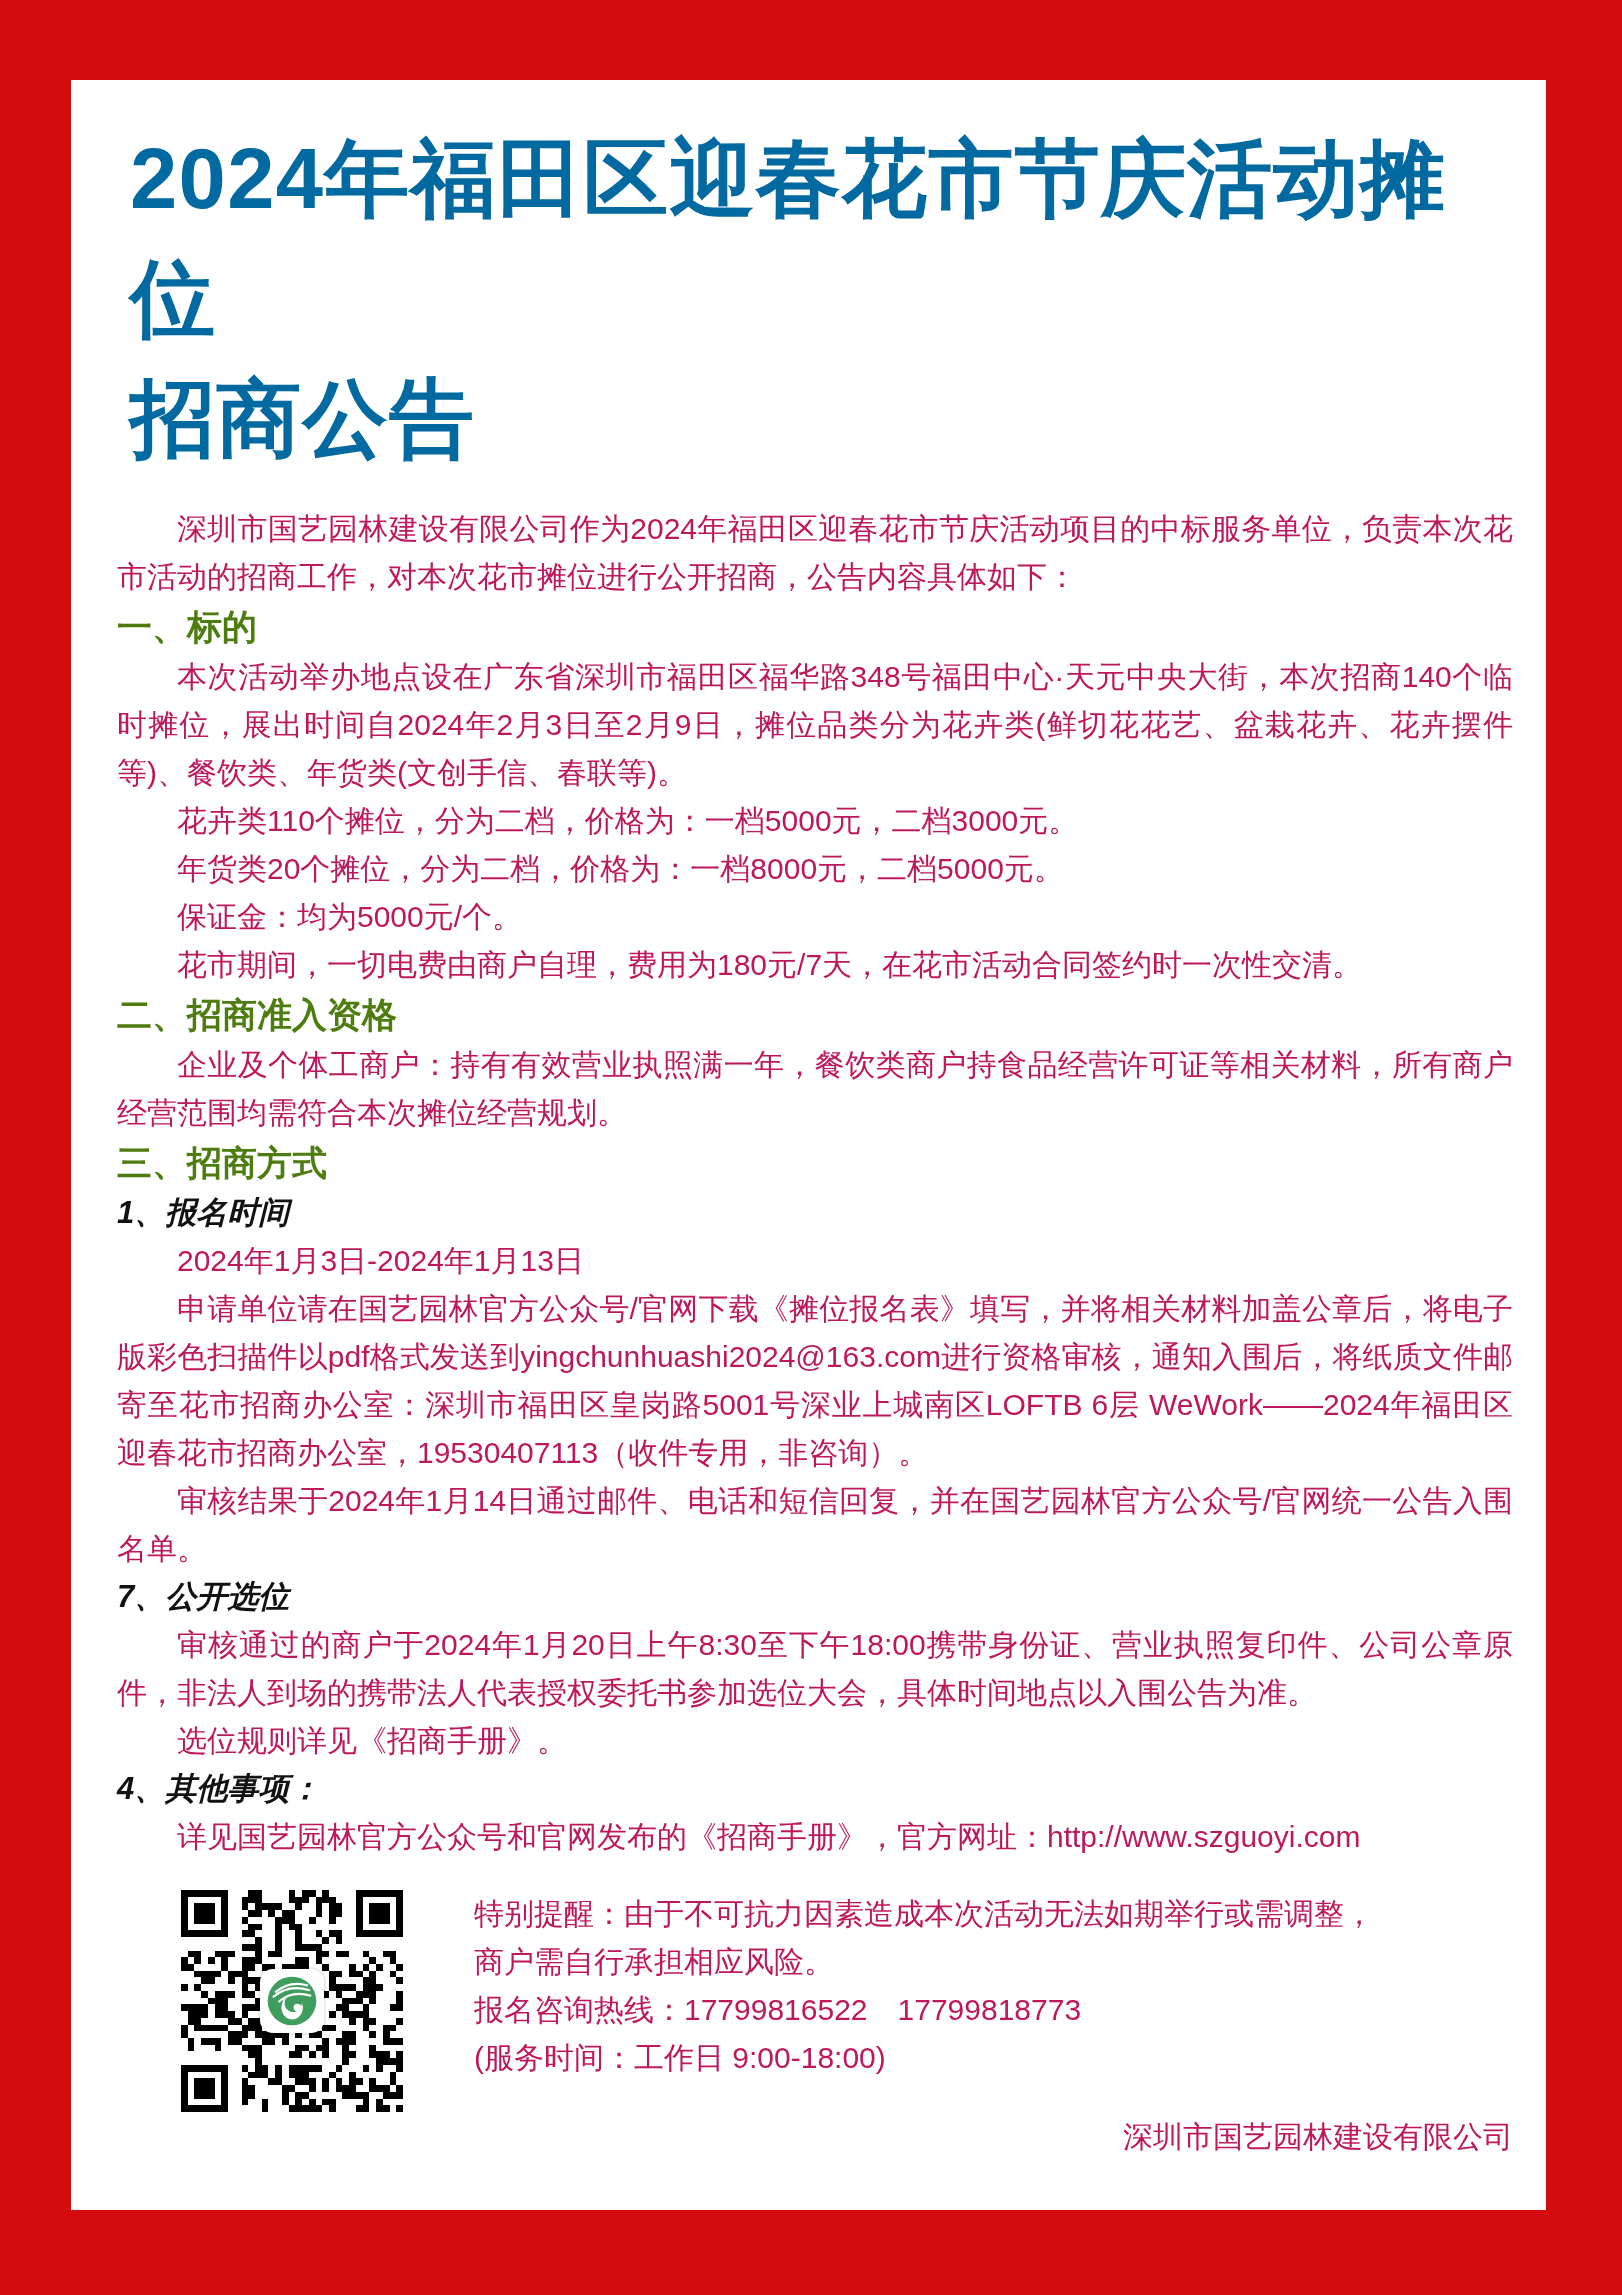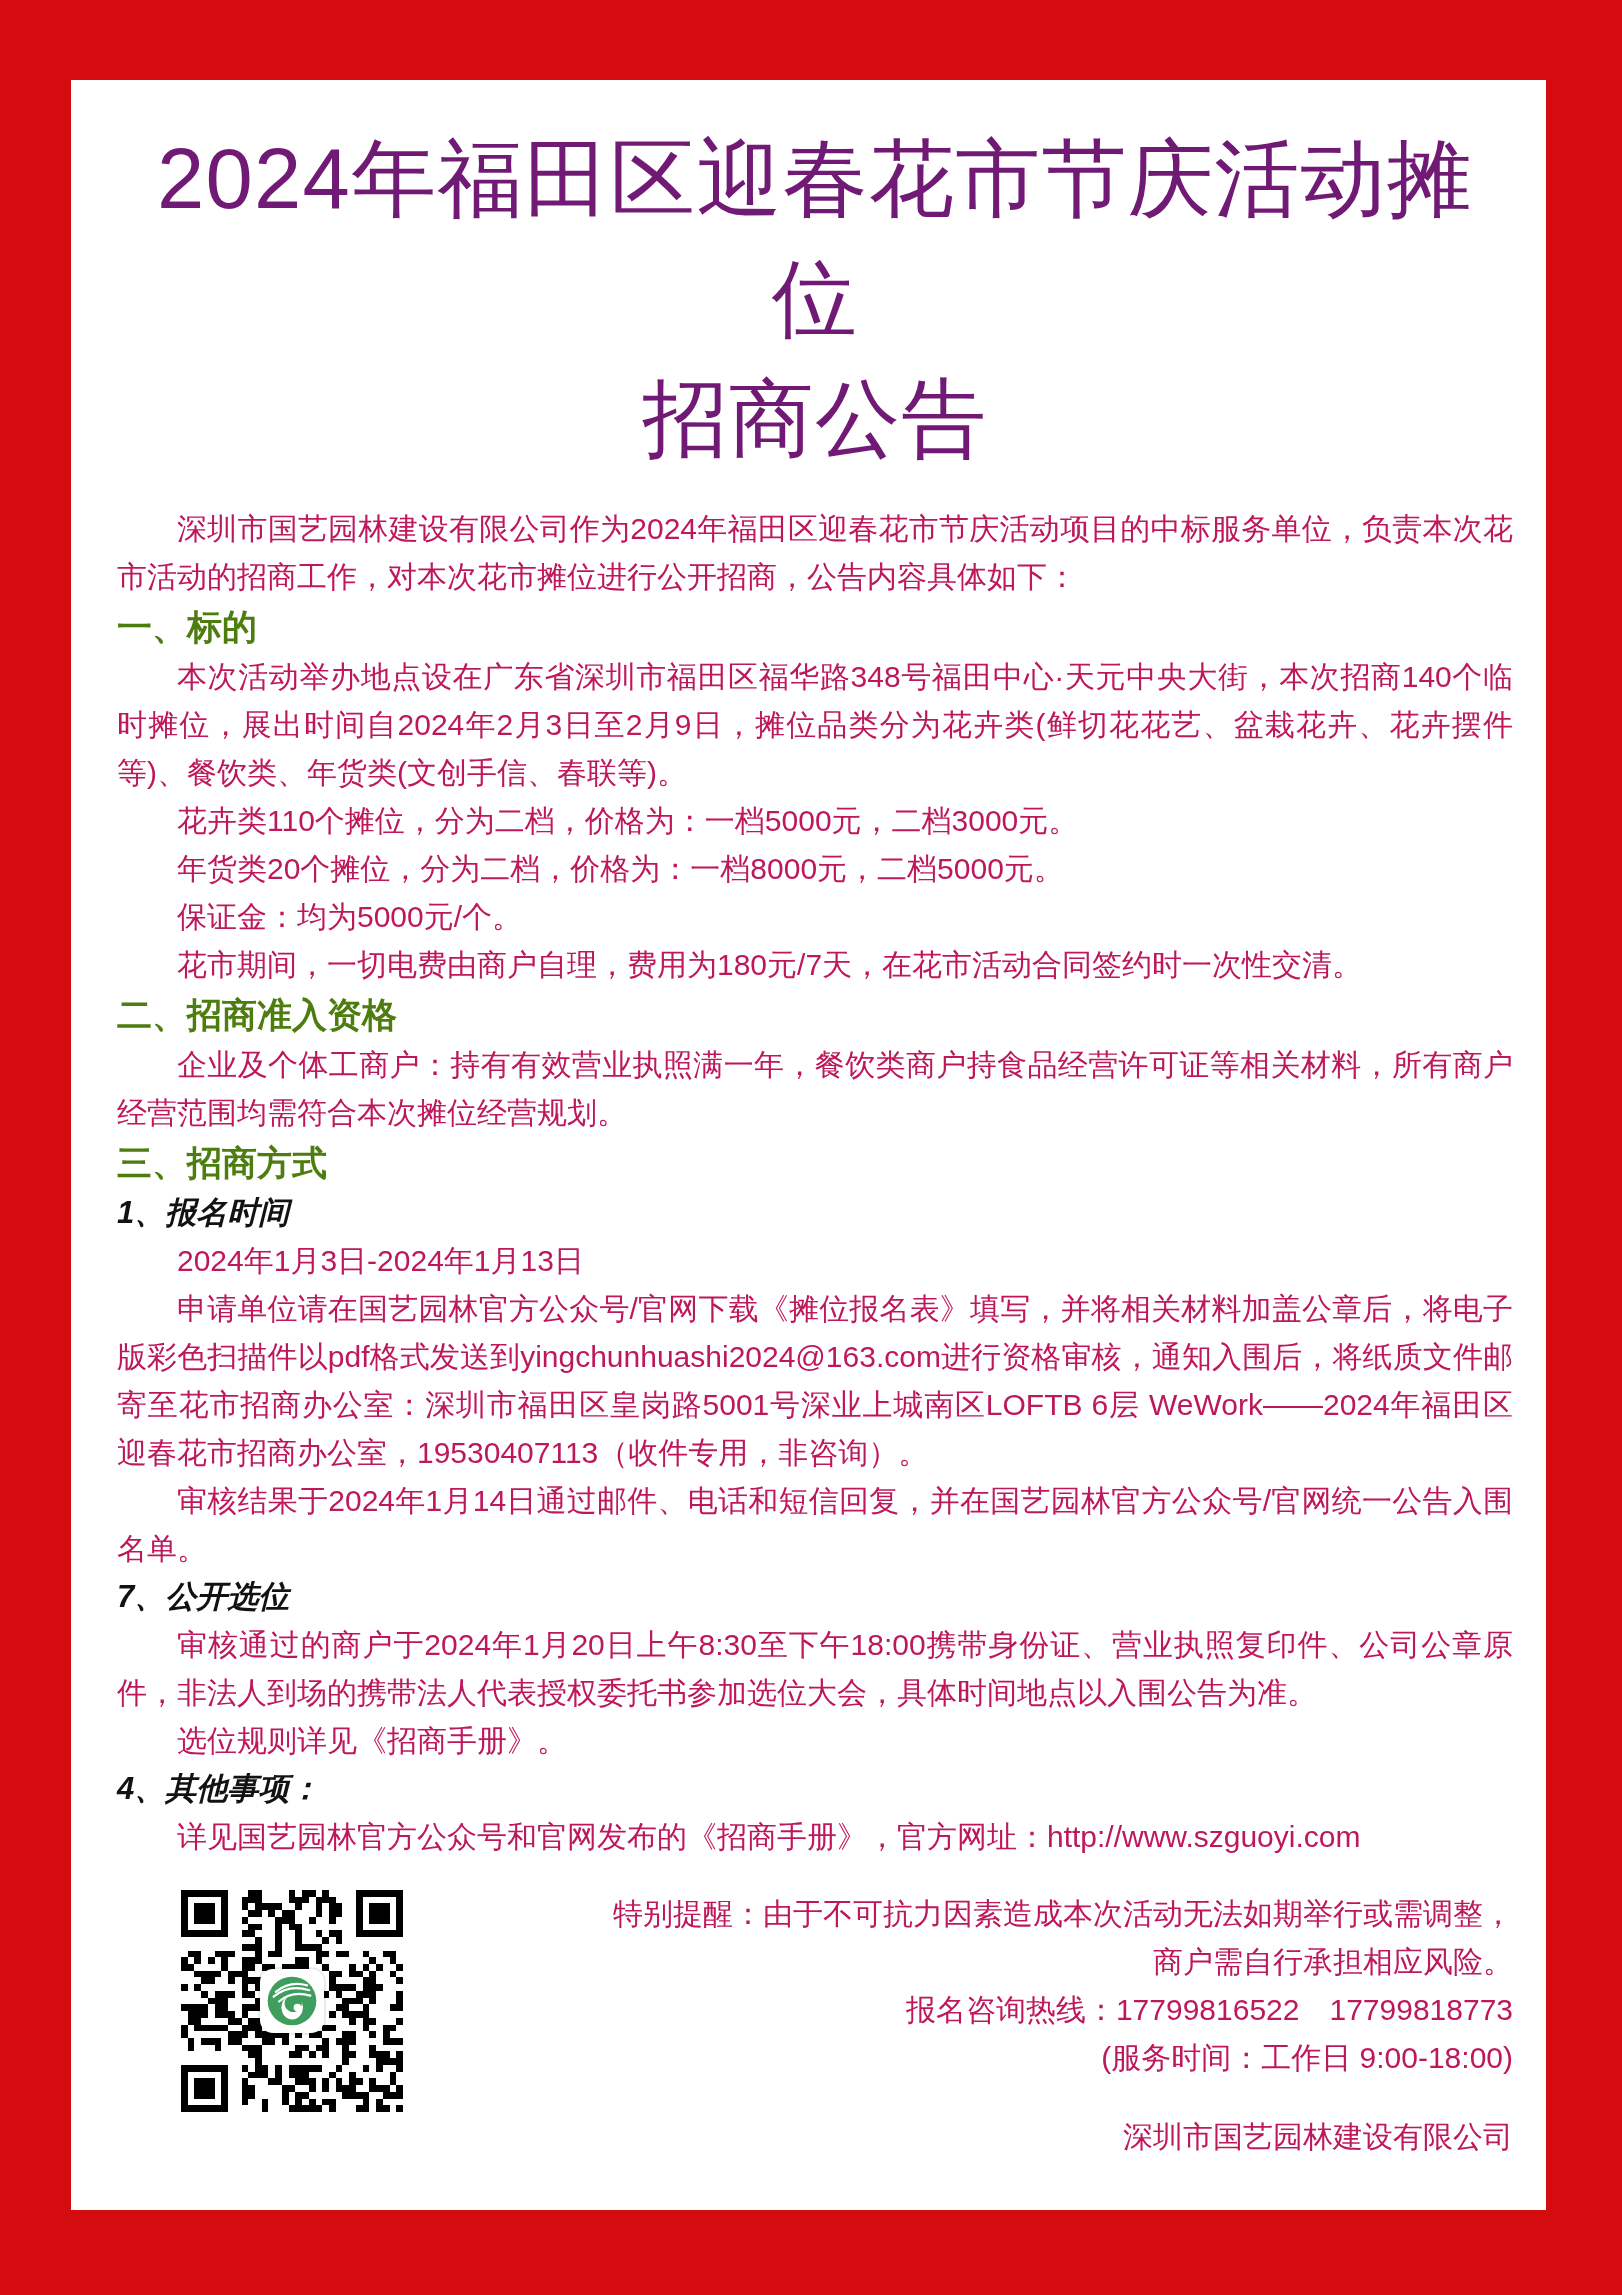--- a/index.html
+++ b/index.html
@@ -9,23 +9,22 @@
     background:#fff;
   }
   .page{position:relative;width:1623px;height:2295px;background:#d40c10;}
   .sheet{
     position:absolute;left:71px;top:80px;width:1475px;height:2130px;
     background:#ffffff;box-sizing:border-box;padding:0 33px 0 46px;
     overflow:hidden;color:#121212;
   }
   .title{
     margin:39px 13px 26px;
-    text-align:center;
-    font-size:85px;line-height:120px;font-weight:400;
-    color:#701a75;letter-spacing:1.3px;
+    font-size:85px;line-height:120px;font-weight:700;
+    color:#0369a1;letter-spacing:1.3px;
   }
   .h2{font-size:35px;line-height:52px;font-weight:800;margin:0;color:#4d7c0f;}
   .h3{font-size:31px;line-height:48px;font-weight:800;margin:0;color:#121212;font-style:italic;}
   p.body{
     font-size:30px;line-height:48px;margin:0;color:#be185d;
     text-align:justify;word-break:break-word;
   }
   p.indent{text-indent:2em;}
   .bottom{display:flex;align-items:flex-start;margin-top:29px;}
   .qr-col{width:314px;flex:0 0 314px;box-sizing:border-box;padding-left:64px;}
@@ -34,21 +33,21 @@
   }
   .qr svg.mods{display:block;width:222px;height:222px;}
   .qr-logo{
     position:absolute;left:50%;top:50%;transform:translate(-50%,-50%);
     width:64px;height:64px;background:#fff;border-radius:13px;
     box-shadow:0 0 0 2px rgba(0,0,0,0.08);
     display:flex;align-items:center;justify-content:center;
   }
   .qr-logo svg{width:54px;height:54px;}
   .info-col{flex:1;box-sizing:border-box;padding-left:43px;}
-  .info-col p.body{text-align:right;}
+  .info-col p.body{text-align:left;}
   .footer{margin-top:31px;text-align:right;}
   .footer p.body{text-align:right;}
 </style>
 </head>
 <body>
 
 <div class="page">
   <div class="sheet">
 
     <header class="title">

